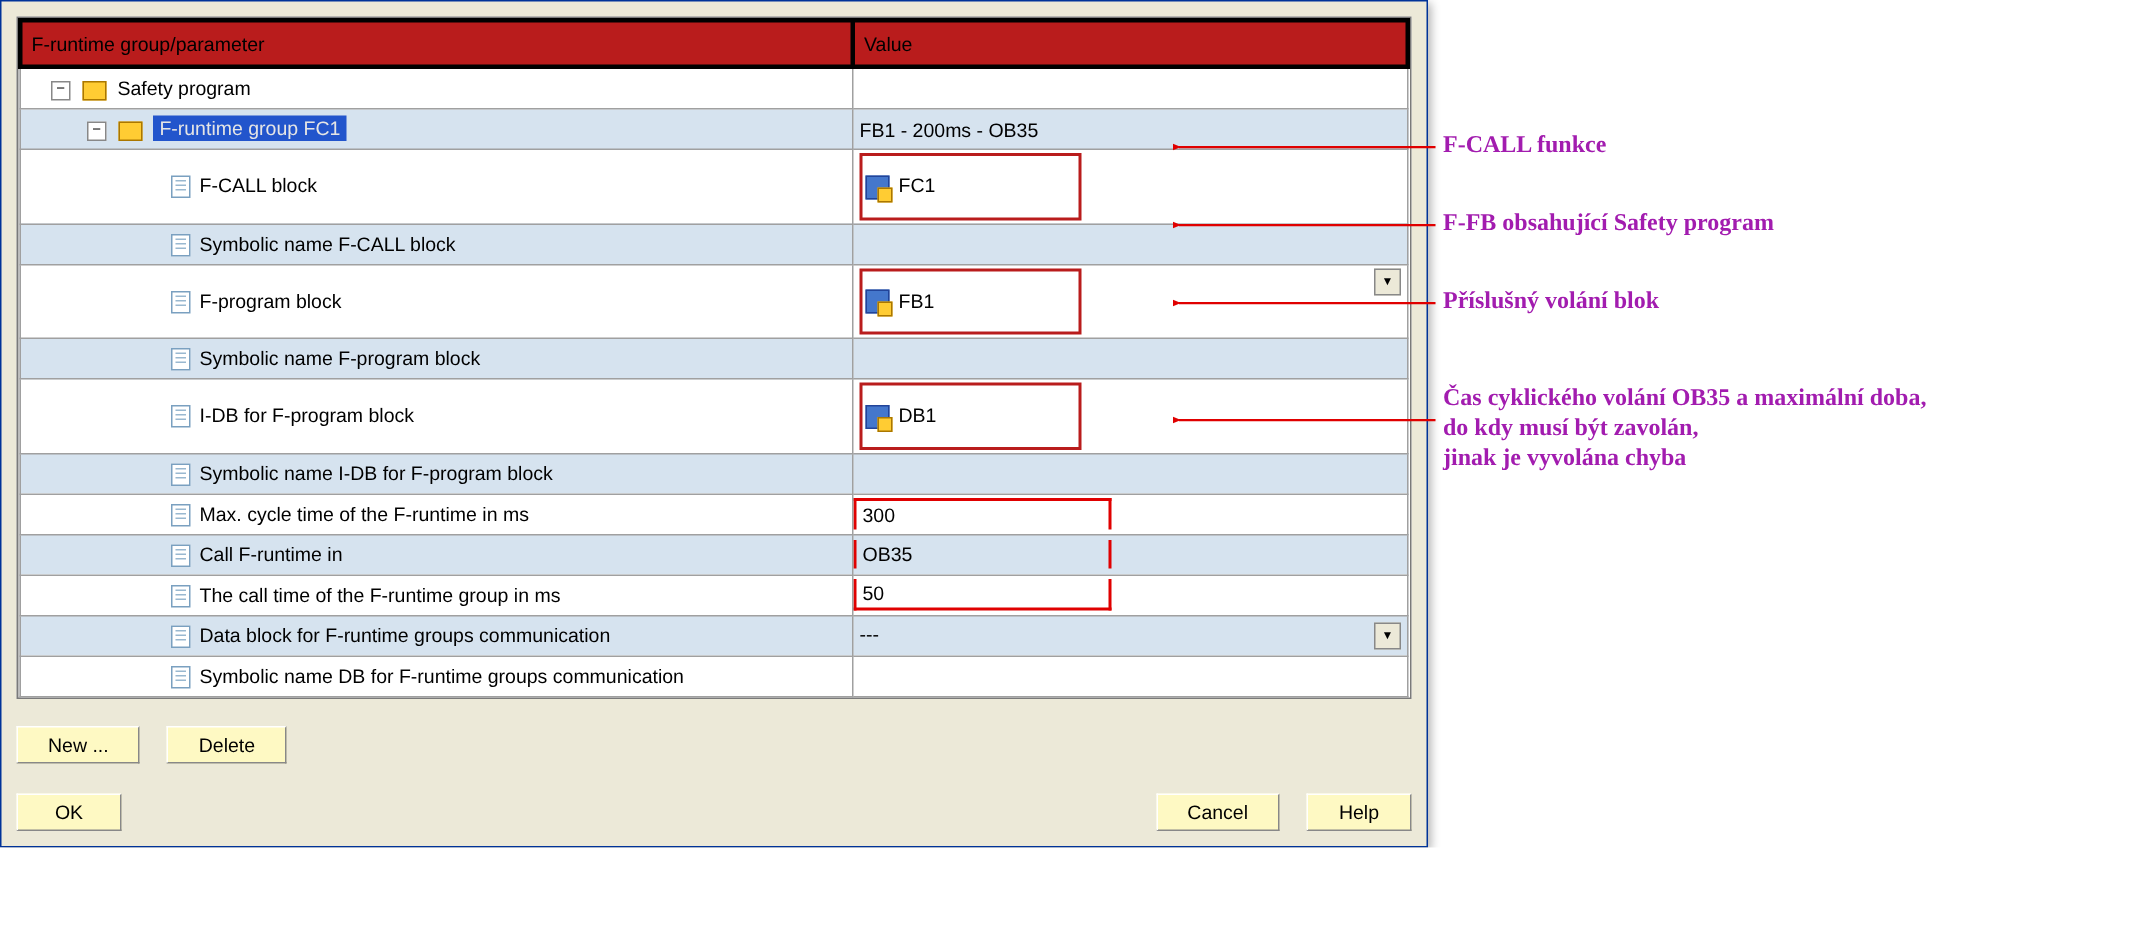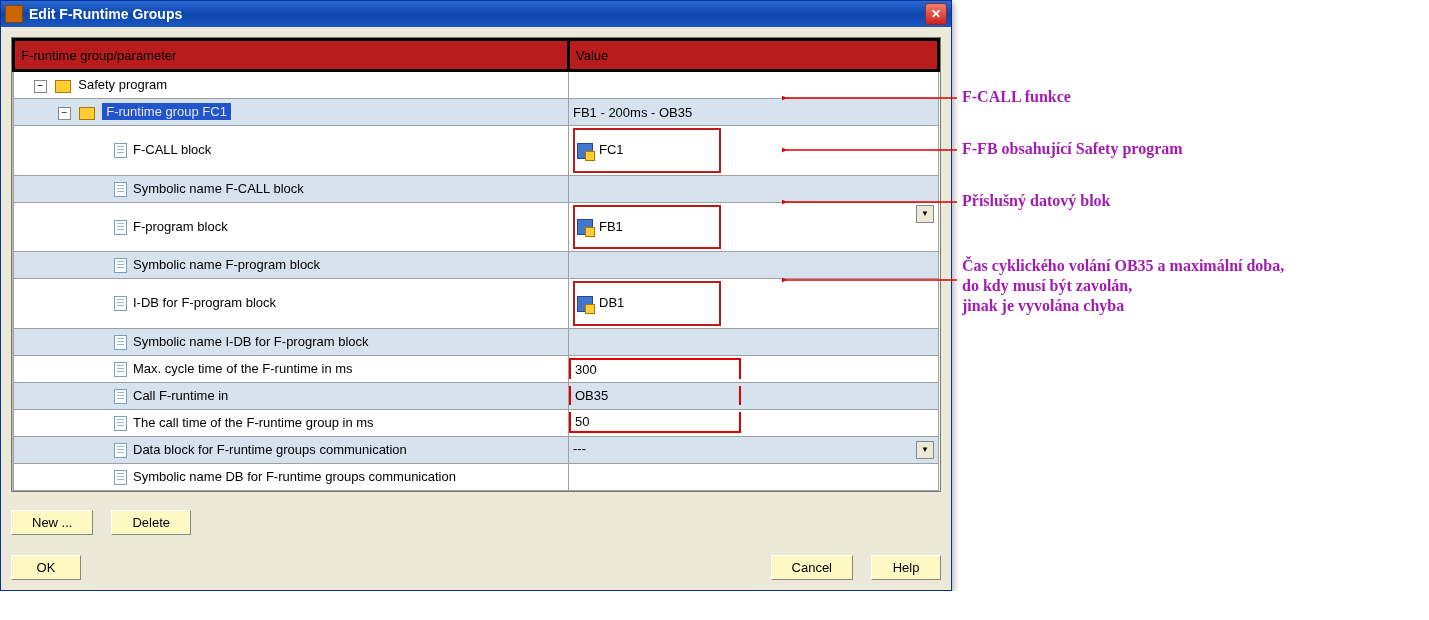--- a/index.html
+++ b/index.html
@@ -177,26 +177,20 @@
     top:0;
     width:640px;
     height:420px;
     pointer-events:none;
   }
 </style>
 </head>
 <body>
 
 <div class="window">
-  <div class="titlebar">
-    <span class="app-icon"></span>
-    <span>Edit F-Runtime Groups</span>
-    <span class="spacer"></span>
-    <span class="close-btn">✕</span>
-  </div>
   <div class="content">
     <div class="grid-wrap">
       <table class="grid">
         <thead>
           <tr>
             <th style="width:60%">F-runtime group/parameter</th>
             <th>Value</th>
           </tr>
         </thead>
         <tbody>
@@ -302,19 +296,19 @@
         <path d="M10,0 L0,4 L10,8 Z" fill="#e00000"></path>
       </marker>
     </defs>
     <line x1="175" y1="98" x2="4" y2="98" stroke="#e00000" stroke-width="1.5" marker-end="url(#ah)"></line>
     <line x1="175" y1="150" x2="4" y2="150" stroke="#e00000" stroke-width="1.5" marker-end="url(#ah)"></line>
     <line x1="175" y1="202" x2="4" y2="202" stroke="#e00000" stroke-width="1.5" marker-end="url(#ah)"></line>
     <line x1="175" y1="280" x2="4" y2="280" stroke="#e00000" stroke-width="1.5" marker-end="url(#ah)"></line>
   </svg>
   <div class="anno" style="top:88px;left:10px">F-CALL funkce</div>
   <div class="anno" style="top:140px;left:10px">F-FB obsahující Safety program</div>
-  <div class="anno" style="top:192px;left:10px">Příslušný datový blok</div>
+  <div class="anno" style="top:192px;left:10px">Příslušný volání blok</div>
   <div class="anno" style="top:256px;left:10px;line-height:20px">
     <div>Čas cyklického volání OB35 a maximální doba,</div>
     <div>do kdy musí být zavolán,</div>
     <div> jinak je vyvolána chyba</div>
   </div>
 </div>
 
 </body></html>

